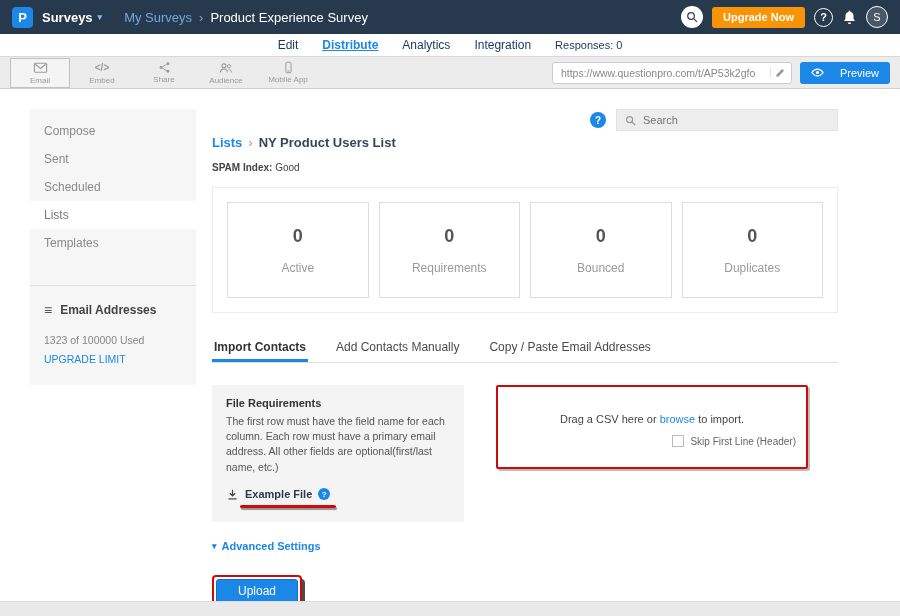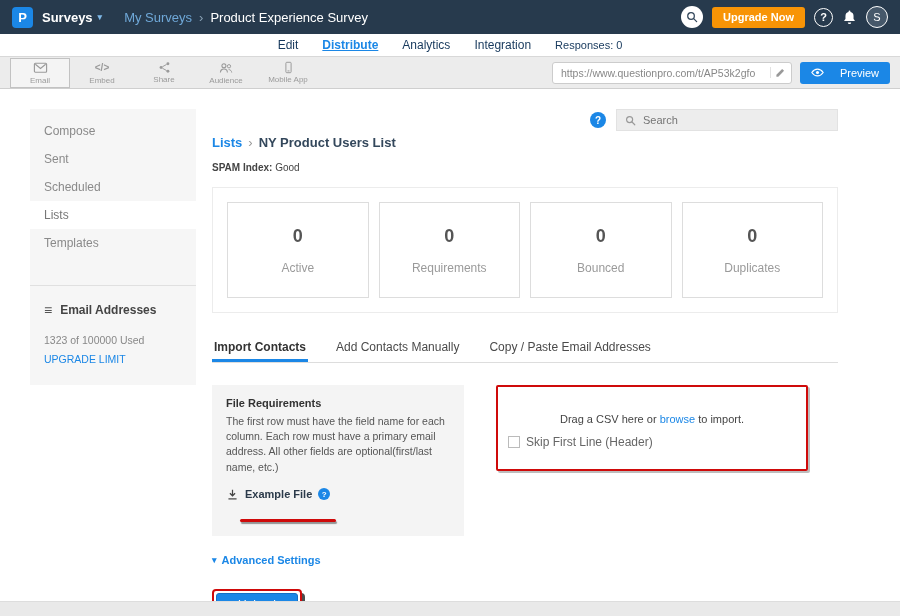--- a/index.html
+++ b/index.html
@@ -69,29 +69,29 @@
   .stat-card { flex:1; height:96px; border:1px solid #ddd; background:#fff; display:flex; flex-direction:column; align-items:center; justify-content:center; gap:14px; }
   .stat-value { font-size:18px; font-weight:bold; color:#555; }
   .stat-label { font-size:12px; color:#9a9a9a; }
   .contact-tabs { display:flex; gap:26px; border-bottom:1px solid #ddd; margin-top:18px; }
   .ctab { font-size:12px; color:#4a4a4a; padding:9px 2px 8px; cursor:pointer; }
   .ctab.active { color:#333; font-weight:bold; border-bottom:3px solid #1b87e6; padding-bottom:5px; }
   .import-row { display:flex; align-items:flex-start; margin-top:22px; }
   .filereq { width:252px; background:#f4f4f4; padding:12px 14px 14px; }
   .fr-title { font-size:11px; font-weight:bold; color:#333; }
   .fr-text { font-size:10.5px; color:#555; line-height:1.45; margin-top:5px; }
-  .fr-example { position:relative; display:flex; align-items:center; gap:6px; margin-top:13px; padding-bottom:21px; width:max-content; }
+  .fr-example { position:relative; display:flex; align-items:center; gap:6px; margin-top:13px; padding-bottom:7px; width:max-content; }
   .fr-example .dl { color:#444; display:grid; place-items:center; }
   .fr-example .exlabel { font-size:11px; font-weight:bold; color:#2b3a4a; cursor:pointer; }
   .q-mini { width:12px; height:12px; border-radius:50%; background:#1b87e6; color:#fff; font-size:8px; font-weight:bold; display:grid; place-items:center; cursor:pointer; }
   .red-underline { position:absolute; left:14px; bottom:0; width:96px; height:3px; background:#cf0a0a; border-radius:2px; box-shadow:1px 2px 1px rgba(70,70,70,.55); }
   .dropzone { margin-left:32px; width:312px; border:2px solid #cf0a0a; border-radius:2px; padding:26px 10px 20px; text-align:center; box-shadow:2px 2px 0 rgba(90,90,90,.4); }
   .dz-line1 { font-size:11px; color:#444; }
   .dz-line1 .browse { color:#1b87e6; cursor:pointer; text-decoration:none; }
-  .dz-line2 { display:flex; align-items:center; justify-content:flex-start; gap:6px; margin-top:10px; font-size:12px; color:#666; }
+  .dz-line2 { display:flex; align-items:center; justify-content:flex-end; gap:6px; margin-top:10px; font-size:10px; color:#666; }
   .checkbox { width:12px; height:12px; border:1px solid #bbb; background:#fff; cursor:pointer; }
   .adv { display:inline-flex; align-items:center; gap:5px; margin-top:18px; color:#1b87e6; font-size:11px; font-weight:bold; cursor:pointer; text-decoration:none; }
   .adv .caret { font-size:9px; }
   .upload-wrap { display:inline-block; margin-top:22px; border:2px solid #cf0a0a; border-radius:4px; padding:2px; background:#fff; box-shadow:3px 4px 0 rgba(45,45,45,.85); }
   .upload { width:82px; height:25px; background:#1b87e6; border:1px solid #1470c4; border-radius:3px; color:#fff; font-family:inherit; font-size:12px; cursor:pointer; }
   .bottom-strip { position:absolute; left:0; right:0; bottom:0; height:15px; background:#e9e9e9; border-top:1px solid #ddd; }
   svg { display:block; }
 </style>
 </head>
 <body>

